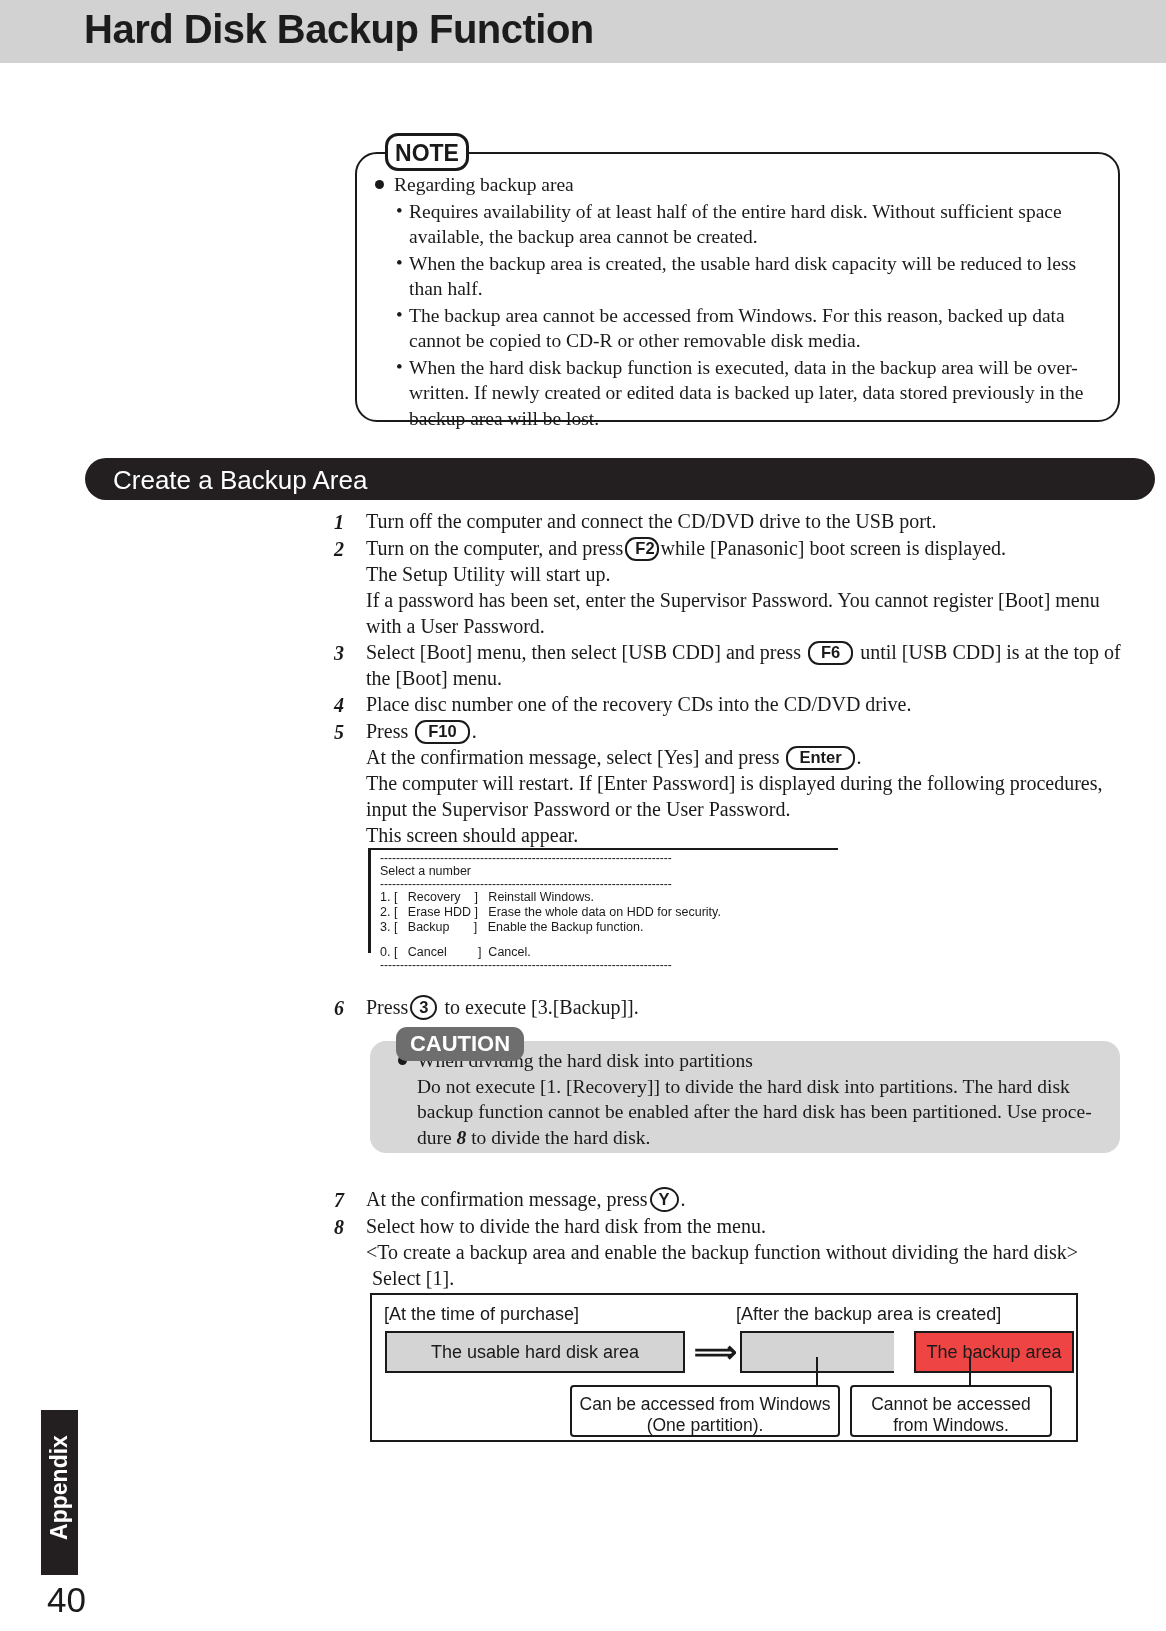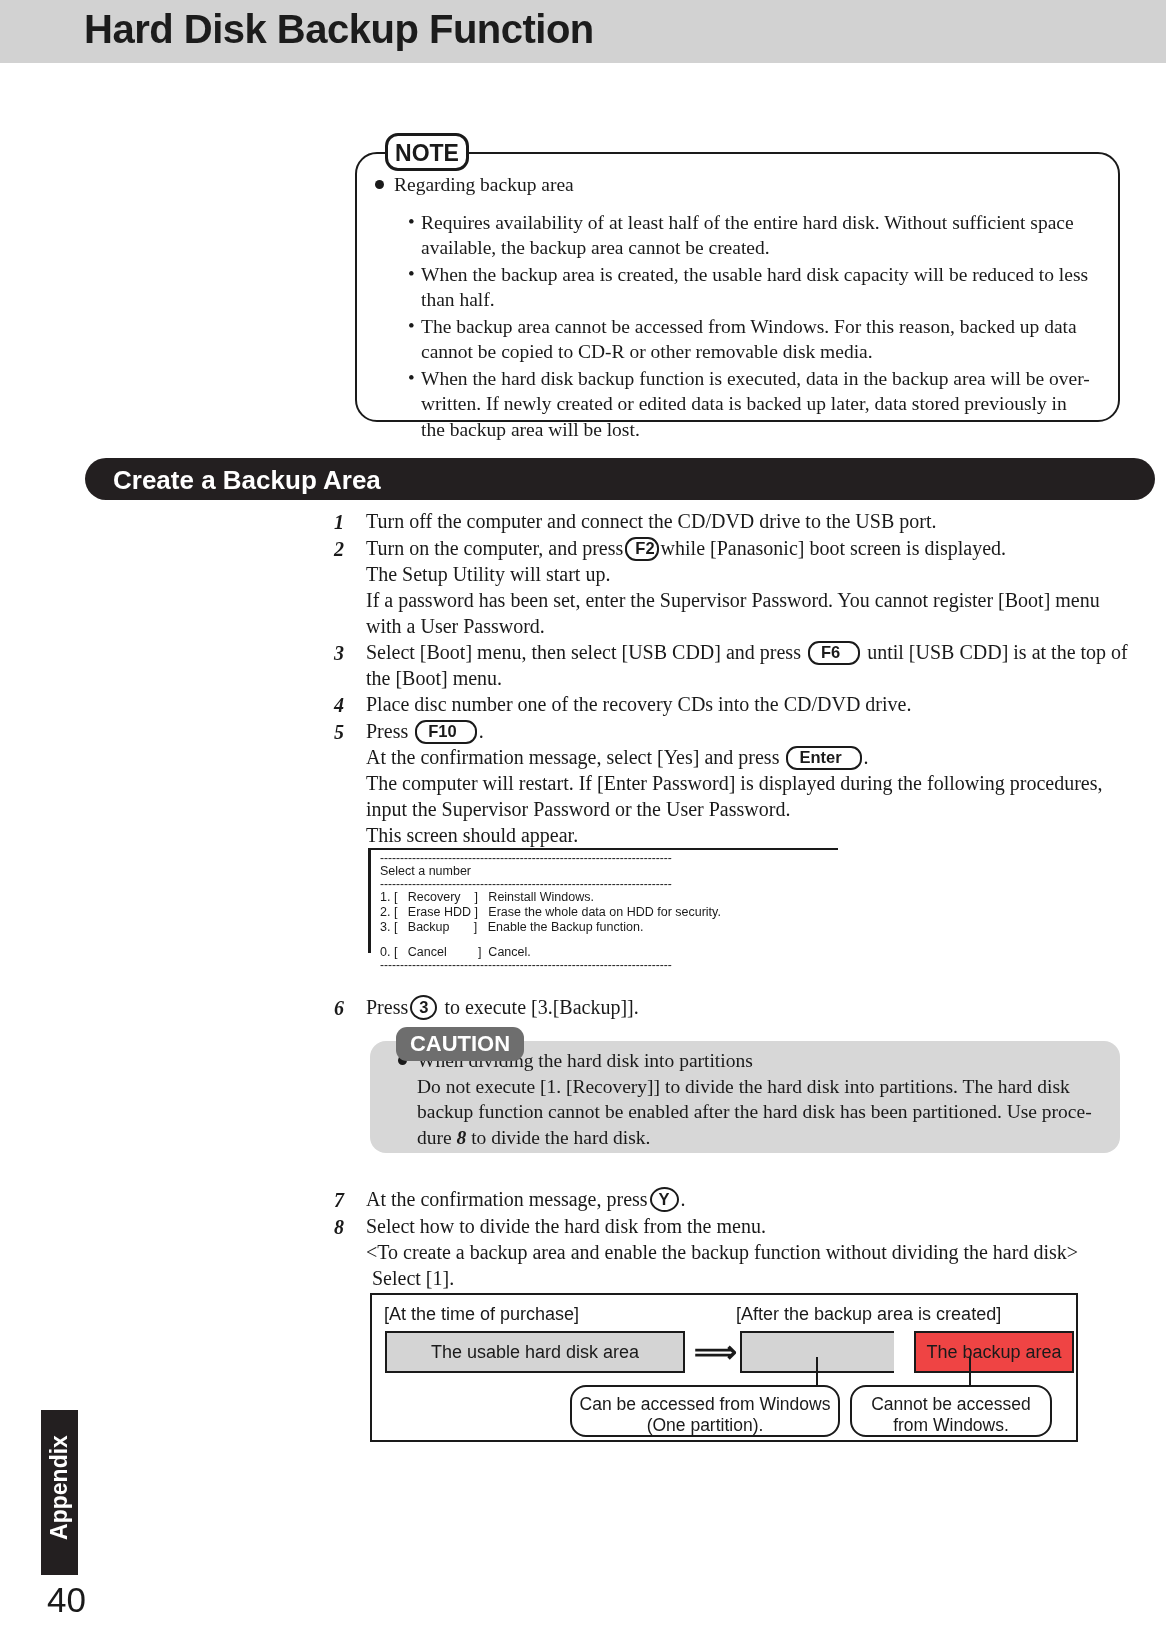--- a/index.html
+++ b/index.html
@@ -82,21 +82,21 @@
   .bullet-dot {
     display: inline-block;
     width: 9px; height: 9px;
     background: #1a1a1a;
     border-radius: 50%;
     margin-right: 10px;
     margin-top: 8px;
     flex: 0 0 auto;
   }
   .sub-list {
-    margin: 12px;
+    margin: 0;
     padding: 0;
     list-style: none;
   }
   .sub-list li {
     position: relative;
     padding-left: 34px;
     margin-top: 1px;
   }
   .sub-list li::before {
     content: "\2022";
@@ -111,21 +111,21 @@
     position: absolute;
     left: 85px; top: 458px;
     width: 1070px; height: 42px;
     background: #231f20;
     border-radius: 21px;
   }
   .section-bar-label {
     position: absolute;
     left: 113px; top: 462px;
     font-family: "Liberation Sans", sans-serif;
-    font-weight: bold;
+    font-weight: normal;
     font-size: 26px;
     color: #ffffff;
     line-height: 36px;
     white-space: nowrap;
   }
 
   
   .steps {
     position: absolute;
     left: 334px; top: 508px;
@@ -158,21 +158,21 @@
     padding: 0px 2px 1px 8px;
     font-family: "Liberation Sans", sans-serif;
     font-weight: bold;
     font-size: 16.5px;
     line-height: 19px;
     vertical-align: 1px;
     margin: 0 2px;
     background: #ffffff;
     white-space: nowrap;
   }
-  .key.wide { padding: 0px 18px 1px 11px; }
+  .key.wide { padding: 0px 11px 1px 11px; }
   .key.round {
     border-radius: 50%;
     padding: 1px 7px 1px 7px;
   }
 
   
   .screen-mock {
     position: absolute;
     left: 368px; top: 848px;
     width: 470px; height: 105px;
@@ -288,21 +288,21 @@
   .leader {
     position: absolute;
     width: 2px;
     background: #1a1a1a;
   }
   .leader.l1 { left: 444px; top: 62px; height: 29px; }
   .leader.l2 { left: 597px; top: 62px; height: 29px; }
   .bubble {
     position: absolute;
     border: 2.2px solid #1a1a1a;
-    border-radius: 16px;
+    border-radius: 4px;
     box-sizing: border-box;
     background: #ffffff;
     font-size: 17.5px;
     line-height: 21px;
     text-align: center;
     color: #1a1a1a;
     padding-top: 7px;
   }
   .bubble.b1 { left: 198px; top: 90px; width: 270px; height: 52px; }
   .bubble.b2 { left: 478px; top: 90px; width: 202px; height: 52px; }

